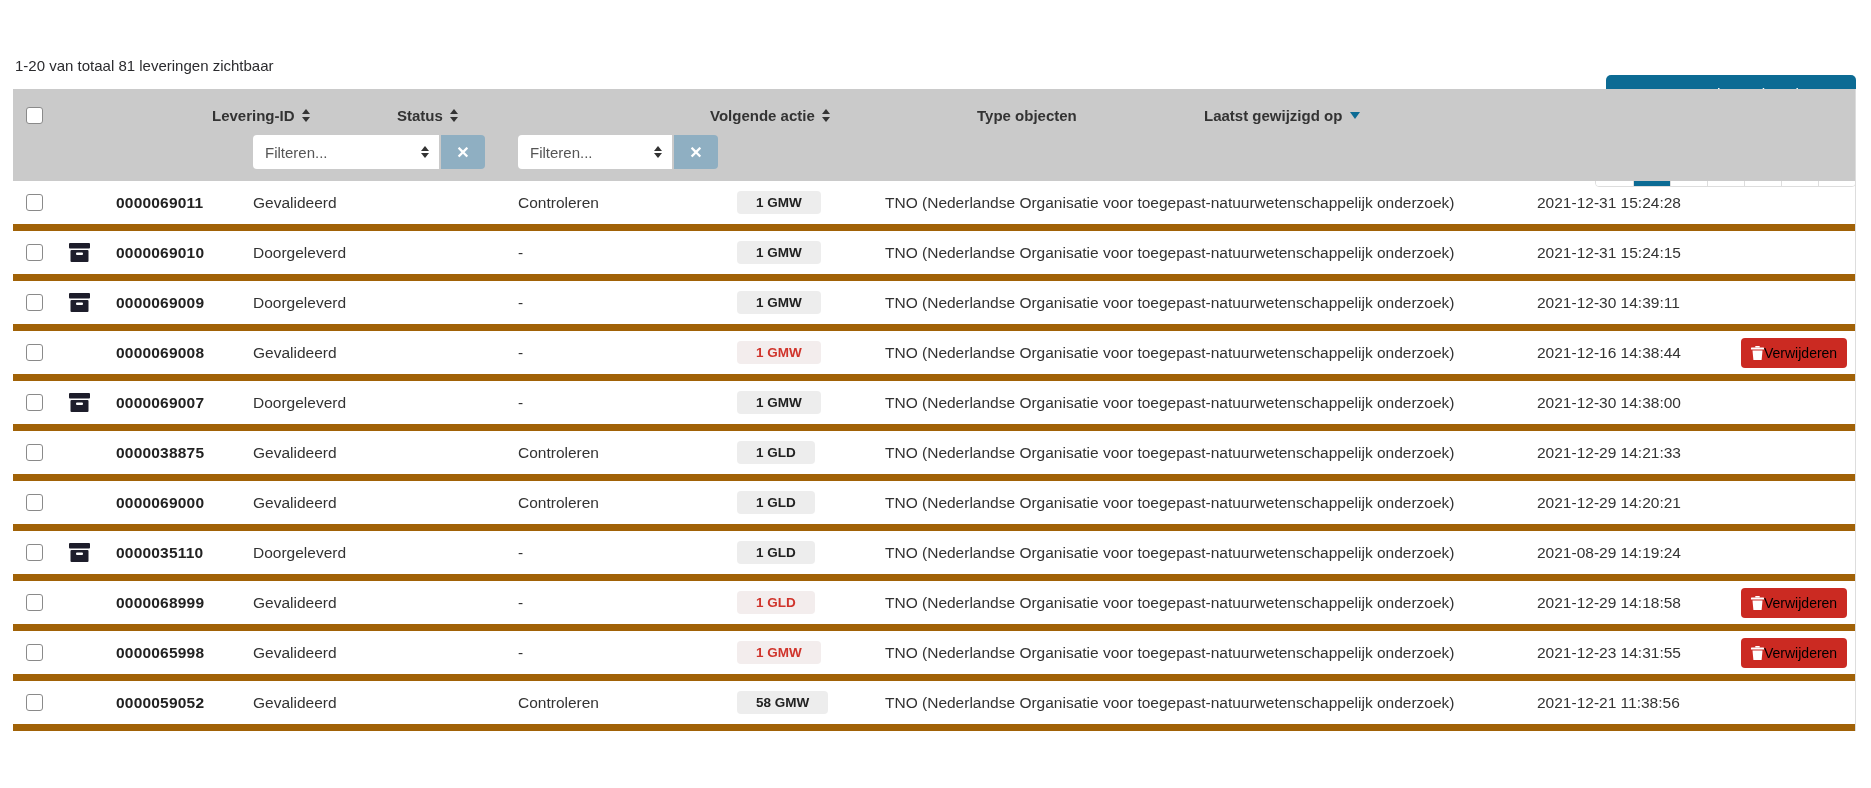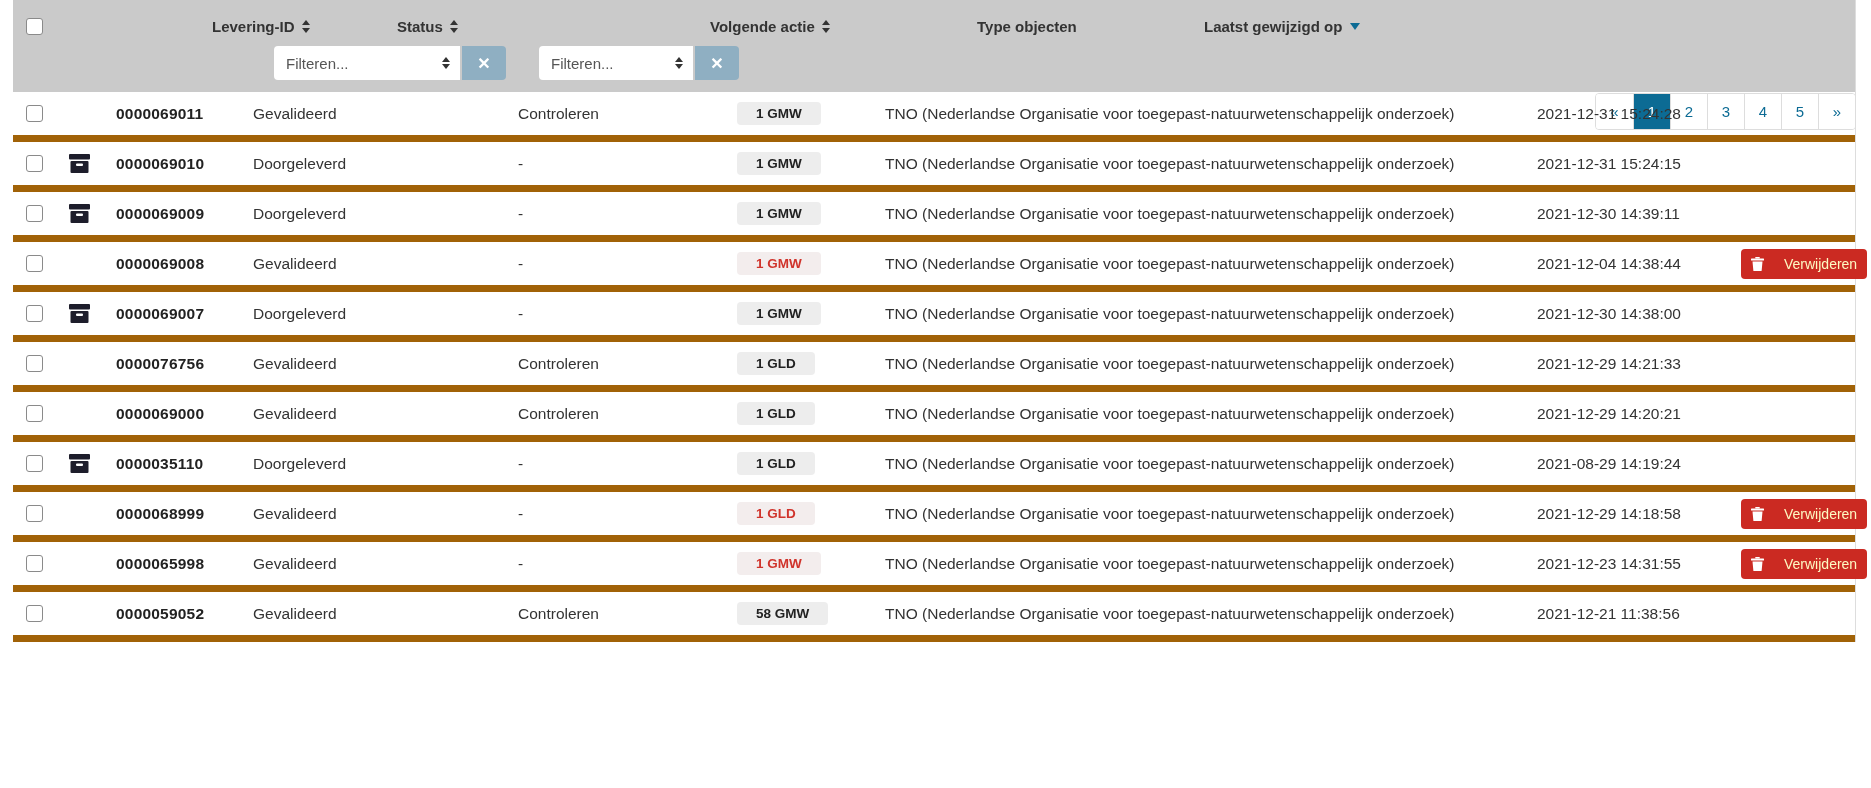--- a/index.html
+++ b/index.html
@@ -47,21 +47,21 @@
   .table { width:1843px; border-right:1px solid #ddd; position:relative; }
   .grid {
     display:grid;
     grid-template-columns:42px 48px 150px 265px 219px 148px minmax(0,1fr) 202px 116px;
     align-items:center;
   }
   .thead { background:#cacaca; }
   .thead .labels { height:46px; align-items:center; padding-top:6px;gap:48px; }
   .thead .hlabel { font-size:15px; font-weight:bold; color:#333; display:flex; align-items:center; }
   .thead .hlabel.indent { padding-left:31px; }
-  .filters { height:46px; align-items:start;padding-left:21px; }
+  .filters { height:46px; align-items:start; }
 
   .cell-center { display:flex; justify-content:center; align-items:center; }
 
   .checkbox {
     appearance:none; -webkit-appearance:none;
     width:17px; height:17px; border:1px solid #8a8a8a; border-radius:3px;
     background:#fff; margin:0; cursor:pointer;
   }
 
   
@@ -94,22 +94,22 @@
   .cell-id { font-weight:bold; color:#222; padding-left:13px; letter-spacing:0.2px; }
   .badge {
     display:inline-block; background:#ededed; color:#222;
     border-radius:4px; padding:4px 19px; font-size:13.5px; font-weight:bold;
     white-space:nowrap;
   }
   .badge.alert { color:#d0342c; background:#f3eded; }
   .archive-icon { display:none; }
   .row.archived .archive-icon { display:block; }
   .delete-btn {
-    display:none; align-items:center; gap:20px;
-    background:#cb2a22; color:#fef9c3; border:none; border-radius:4px;
+    display:none; align-items:center; gap:0;
+    background:#cb2a22; color:#000000; border:none; border-radius:4px;
     height:30px; padding:0 10px; font-family:inherit; font-size:14px; cursor:pointer;
   }
   .row.deletable .delete-btn { display:flex; }
   .cell-actions { display:flex; justify-content:flex-start; padding-left:2px; }
 </style>
 </head>
 <body>
 
 <div class="page">
 
@@ -122,20 +122,21 @@
   <div class="pagination">
     <div class="page-item">«</div>
     <div class="page-item active">1</div>
     <div class="page-item">2</div>
     <div class="page-item">3</div>
     <div class="page-item">4</div>
     <div class="page-item">5</div>
     <div class="page-item">»</div>
   </div>
 
+  <div class="summary">1-20 van totaal 81 leveringen zichtbaar</div>
 
   <div class="table">
 
     <div class="thead">
       <div class="grid labels">
         <div class="cell-center">
           <input type="checkbox" class="checkbox" style="">
         </div>
         <div></div>
         <div class="hlabel" style="padding-left:13px;">
@@ -284,21 +285,21 @@
     <div class="cell-center">
       
     </div>
     <div class="cell-id">0000069008</div>
     <div>Gevalideerd</div>
     <div>-</div>
     <div>
       <span class="badge alert">1 GMW</span>
     </div>
     <div>TNO (Nederlandse Organisatie voor toegepast-natuurwetenschappelijk onderzoek)</div>
-    <div>2021-12-04 14:38:44</div>
+    <div>2021-12-16 14:38:44</div>
     <div class="cell-actions">
       <button class="delete-btn">
         <svg width="13" height="14" viewBox="0 0 13 14">
           <rect x="0" y="1.6" width="13" height="1.8" rx="0.5" fill="#fff"></rect>
           <rect x="4.2" y="0" width="4.6" height="1.4" rx="0.4" fill="#fff"></rect>
           <path d="M1.5 4.6 h10 l-0.9 9.4 h-8.2 z" fill="#fff"></path>
         </svg>
         <span>Verwijderen</span>
       </button>
     </div>
@@ -328,21 +329,21 @@
     </div>
   </div>
 
   <div class="grid row">
     <div class="cell-center">
       <input type="checkbox" class="checkbox" style="">
     </div>
     <div class="cell-center">
       
     </div>
-    <div class="cell-id">0000076756</div>
+    <div class="cell-id">0000038875</div>
     <div>Gevalideerd</div>
     <div>Controleren</div>
     <div>
       <span class="badge">1 GLD</span>
     </div>
     <div>TNO (Nederlandse Organisatie voor toegepast-natuurwetenschappelijk onderzoek)</div>
     <div>2021-12-29 14:21:33</div>
     <div class="cell-actions">
       
     </div>

